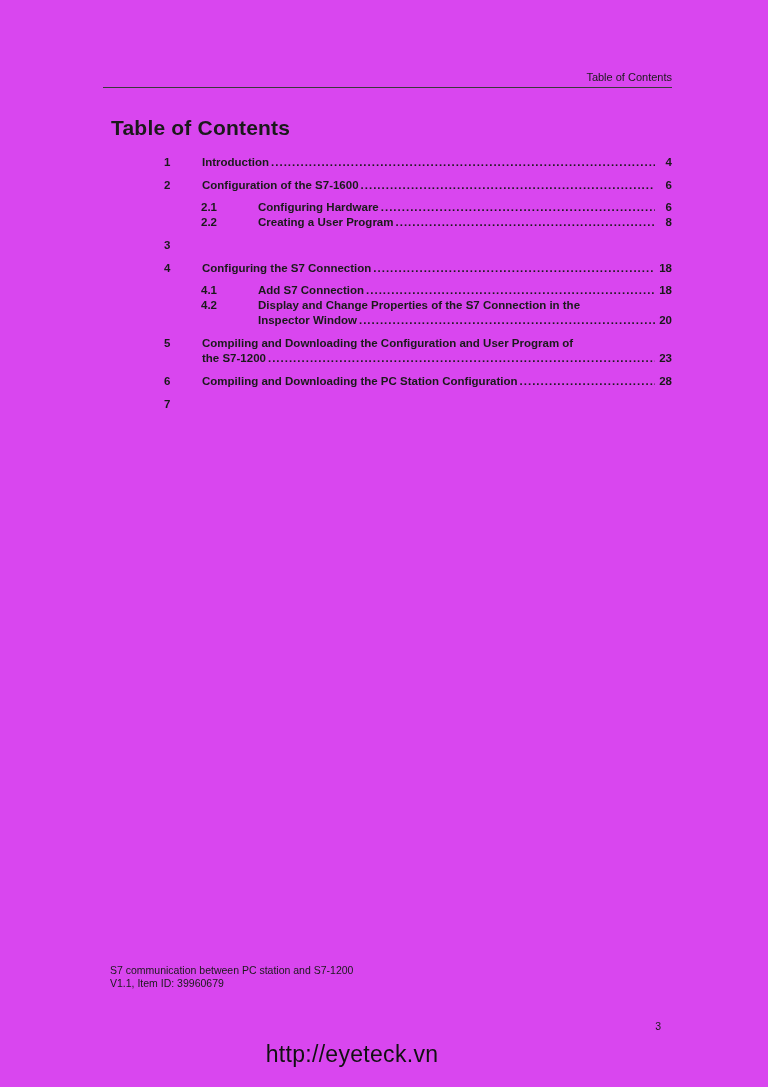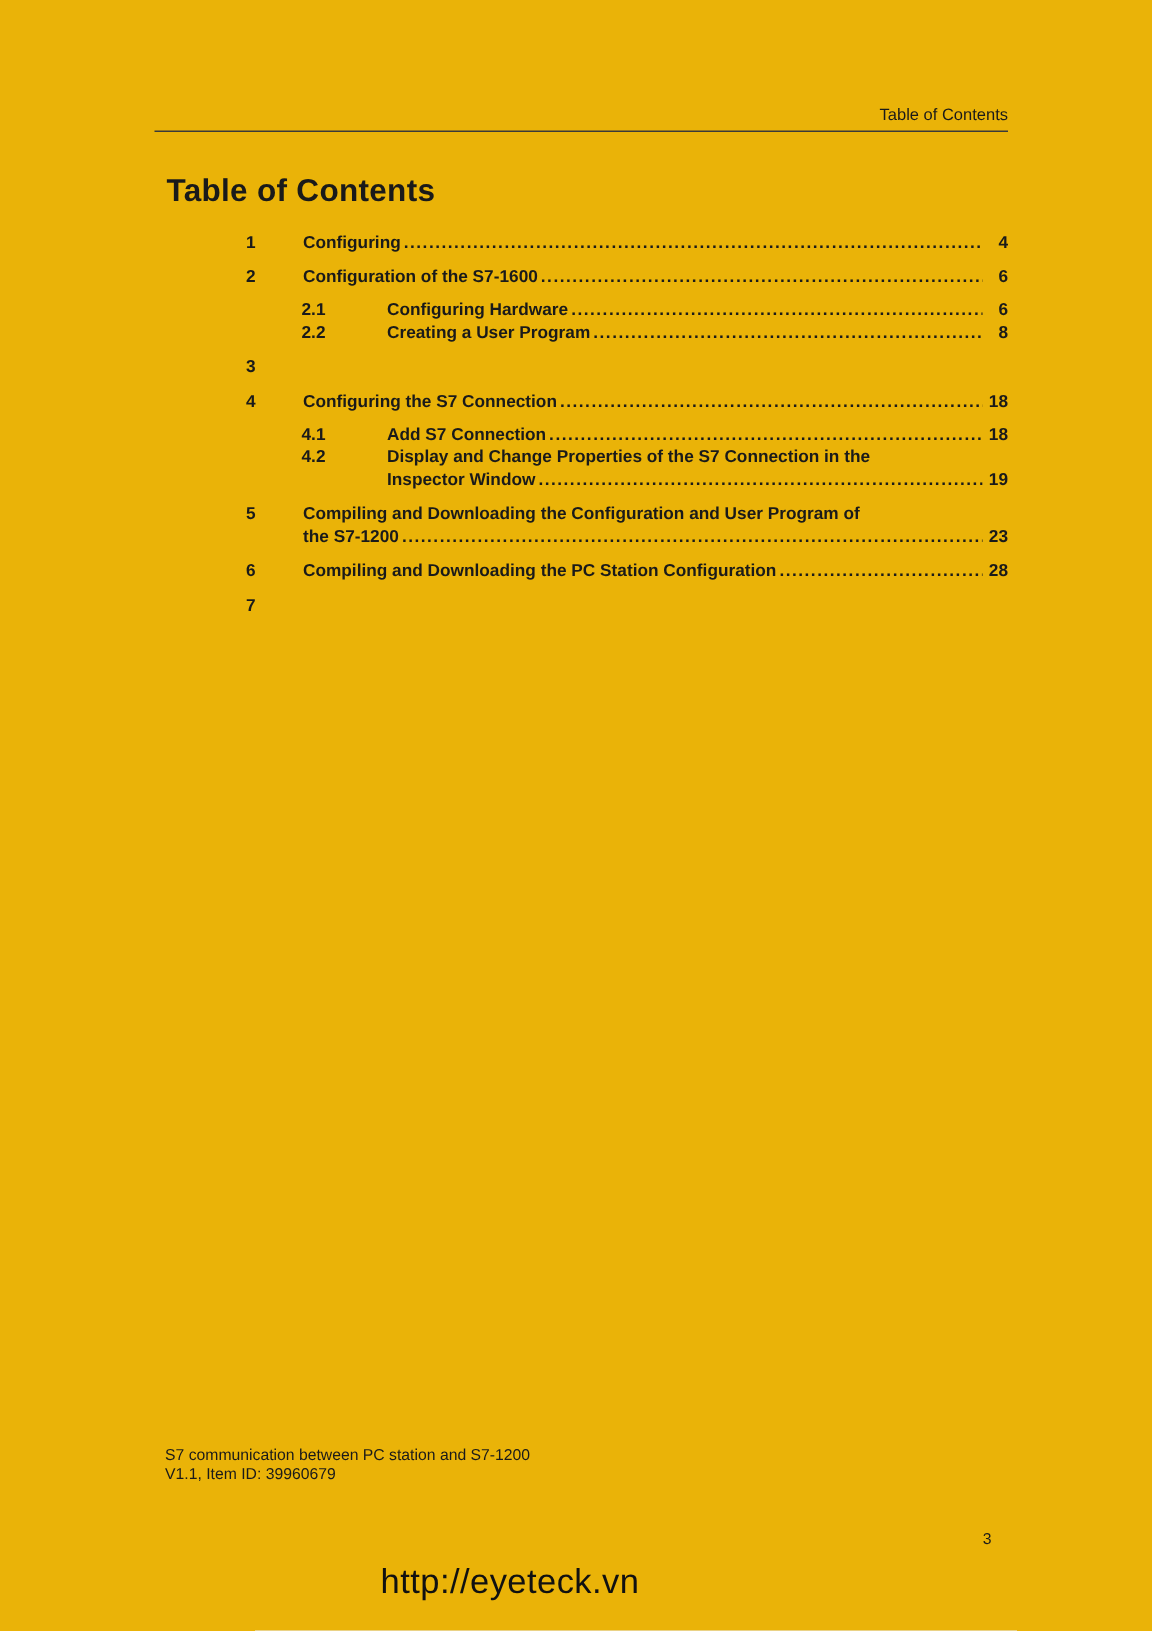--- a/index.html
+++ b/index.html
@@ -1,21 +1,21 @@
 <!DOCTYPE html>
 <html><head>
 <meta charset="utf-8">
 <style>
   html,body { margin:0; padding:0; background:#e9e9e9; }
   .page {
     position: relative;
     width: 768px;
     height: 1087px;
     margin: 0 auto;
-    background: #eab308;
+    background: #d946ef;
     font-family: "Liberation Sans", "DejaVu Sans", sans-serif;
     color: #1a1a1a;
     overflow: hidden;
   }
 
   
   .running-header {
     position: absolute;
     top: 70px;
     left: 103px;
@@ -82,21 +82,21 @@
     top: 1020px;
     left: 103px;
     width: 558px;
     text-align: right;
     font-size: 10.5px;
     line-height: 13px;
   }
   .watermark {
     position: absolute;
     top: 1041px;
-    left: 4px;
+    left: 16px;
     width: 672px;
     text-align: center;
     font-size: 23px;
     letter-spacing: 0.3px;
     color: #111;
   }
 </style>
 </head>
 <body>
 
@@ -104,21 +104,21 @@
 
   <div class="running-header">Table of Contents</div>
 
   <h1 class="doc-title" style="margin:0;">Table of Contents</h1>
 
   <div class="toc">
       <div class="toc-entry level1">
         <span class="toc-num">1</span>
         <div class="toc-body">
           <div class="toc-line">
-            <span class="toc-title">Configuring</span>
+            <span class="toc-title">Introduction</span>
             <span class="leader"></span>
             <span class="toc-page">4</span>
           </div>
         </div>
       </div>
       <div class="toc-entry level1">
         <span class="toc-num">2</span>
         <div class="toc-body">
           <div class="toc-line">
             <span class="toc-title">Configuration of the S7-1600</span>
@@ -172,21 +172,21 @@
       </div>
       <div class="toc-entry level2">
         <span class="toc-num">4.2</span>
         <div class="toc-body">
           <div class="toc-line">
             <span class="toc-title">Display and Change Properties of the S7 Connection in the</span>
           </div>
           <div class="toc-line">
             <span class="toc-title">Inspector Window</span>
             <span class="leader"></span>
-            <span class="toc-page">19</span>
+            <span class="toc-page">20</span>
           </div>
         </div>
       </div>
       <div class="toc-entry level1">
         <span class="toc-num">5</span>
         <div class="toc-body">
           <div class="toc-line">
             <span class="toc-title">Compiling and Downloading the Configuration and User Program of</span>
           </div>
           <div class="toc-line">

